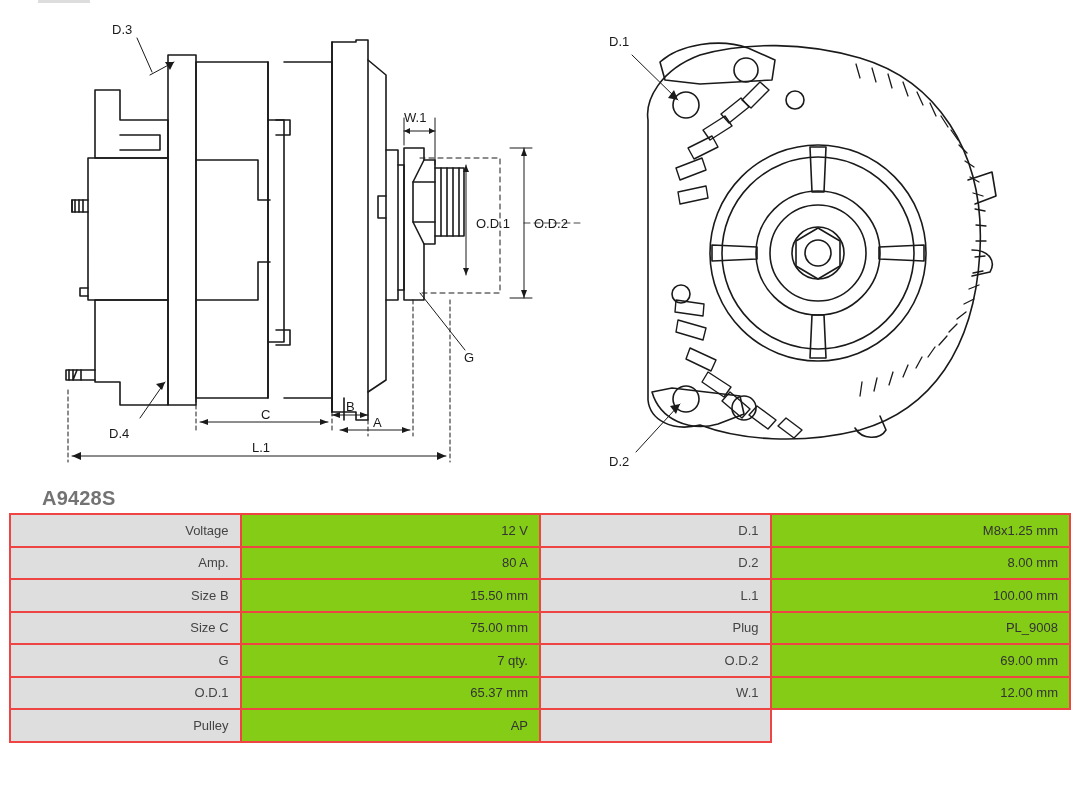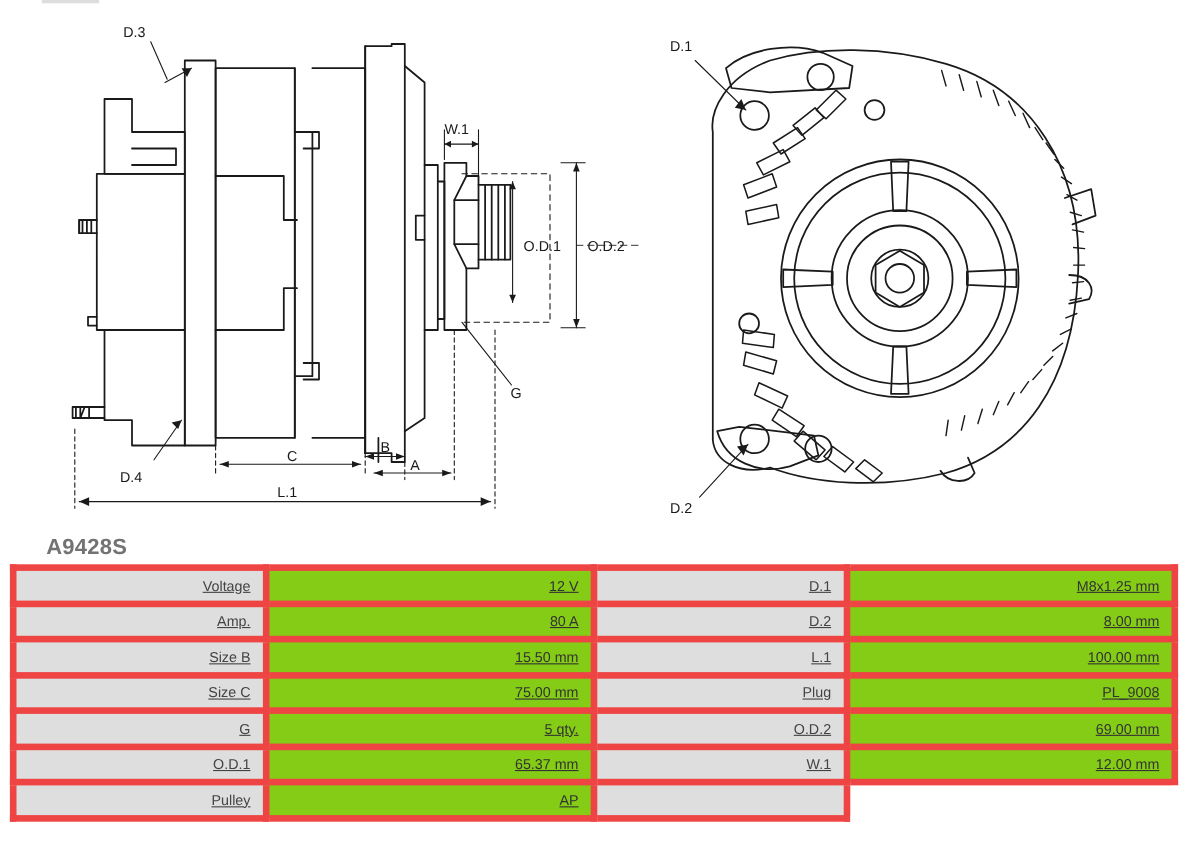--- a/index.html
+++ b/index.html
@@ -42,24 +42,23 @@
   #spec-table {
     position: absolute;
     left: 9px;
     top: 513px;
     width: 1062px;
     border-collapse: collapse;
     font-size: 13px;
   }
   #spec-table td {
     height: 32.5px;
-    border: 6px solid #ef4444;
+    border: 2px solid #ef4444;
     padding: 0 11px;
     white-space: nowrap;
-    text-decoration: underline;
   }
   .lbl {
     background: #dedede;
     color: #444444;
     text-align: right;
     width: 231px;
   }
   .val {
     background: #84cc16;
     color: #333333;
@@ -277,21 +276,21 @@
         <td class="val">100.00 mm</td>
       </tr>
       <tr>
         <td class="lbl">Size C</td>
         <td class="val">75.00 mm</td>
         <td class="lbl">Plug</td>
         <td class="val">PL_9008</td>
       </tr>
       <tr>
         <td class="lbl">G</td>
-        <td class="val">5 qty.</td>
+        <td class="val">7 qty.</td>
         <td class="lbl">O.D.2</td>
         <td class="val">69.00 mm</td>
       </tr>
       <tr>
         <td class="lbl">O.D.1</td>
         <td class="val">65.37 mm</td>
         <td class="lbl">W.1</td>
         <td class="val">12.00 mm</td>
       </tr>
       <tr>

